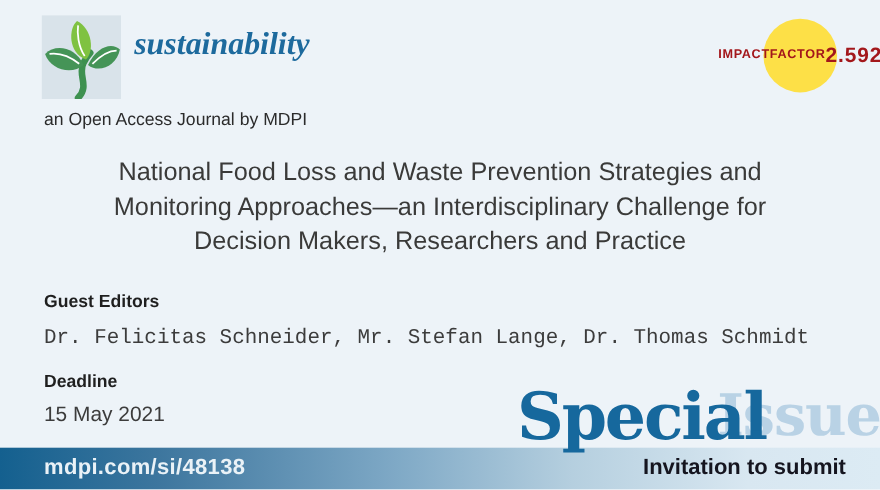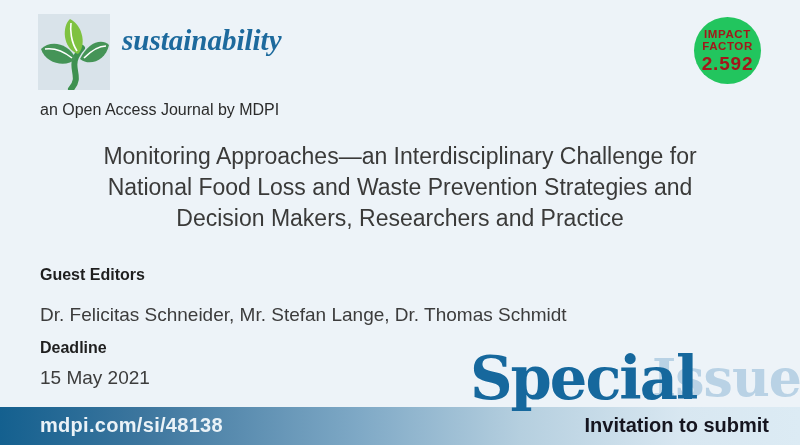--- a/index.html
+++ b/index.html
@@ -31,23 +31,23 @@
     position: absolute;
     left: 40px; top: 101px;
     font-size: 16px;
     color: #2b2b2b;
   }
   .badge {
     position: absolute;
     left: 694px; top: 17px;
     width: 67px; height: 67px;
     border-radius: 50%;
-    background: #22c55e;
+    background: #fde047;
     display: flex;
-    flex-direction: column;
+    flex-direction: row;
     align-items: center;
     justify-content: center;
     text-align: center;
   }
   .badge-line {
     font-size: 11.5px;
     font-weight: 700;
     line-height: 12.5px;
     letter-spacing: 0.6px;
     color: #a3171b;
@@ -75,21 +75,21 @@
     font-weight: 700;
     color: #1f1f1f;
   }
   .value {
     position: absolute;
     left: 40px;
     font-size: 19px;
     color: #3c3c3c;
   }
   .ge-label  { top: 266px; }
-  .ge-value  { top: 304px; }
+  .ge-value  { top: 296px; font-family: Liberation Mono, monospace; }
   .dl-label  { top: 339px; }
   .dl-value  { top: 367px; }
 
   .si-issue {
     position: absolute;
     left: 652px; top: 347px;
     font-family: "DejaVu Serif", serif;
     font-weight: 700;
     font-size: 52px;
     letter-spacing: -1px;
@@ -164,22 +164,22 @@
 
   <div class="tagline">an Open Access Journal by MDPI</div>
 
   <div class="badge">
     <div class="badge-line">IMPACT</div>
     <div class="badge-line">FACTOR</div>
     <div class="badge-value">2.592</div>
   </div>
 
   <div class="title">
+    <div>National Food Loss and Waste Prevention Strategies and</div>
     <div>Monitoring Approaches—an Interdisciplinary Challenge for</div>
-    <div>National Food Loss and Waste Prevention Strategies and</div>
     <div>Decision Makers, Researchers and Practice</div>
   </div>
 
   <div class="label ge-label">Guest Editors</div>
   <div class="value ge-value">Dr. Felicitas Schneider, Mr. Stefan Lange, Dr. Thomas Schmidt</div>
 
   <div class="label dl-label">Deadline</div>
   <div class="value dl-value">15 May 2021</div>
 
   <div class="si-issue">Issue</div>

